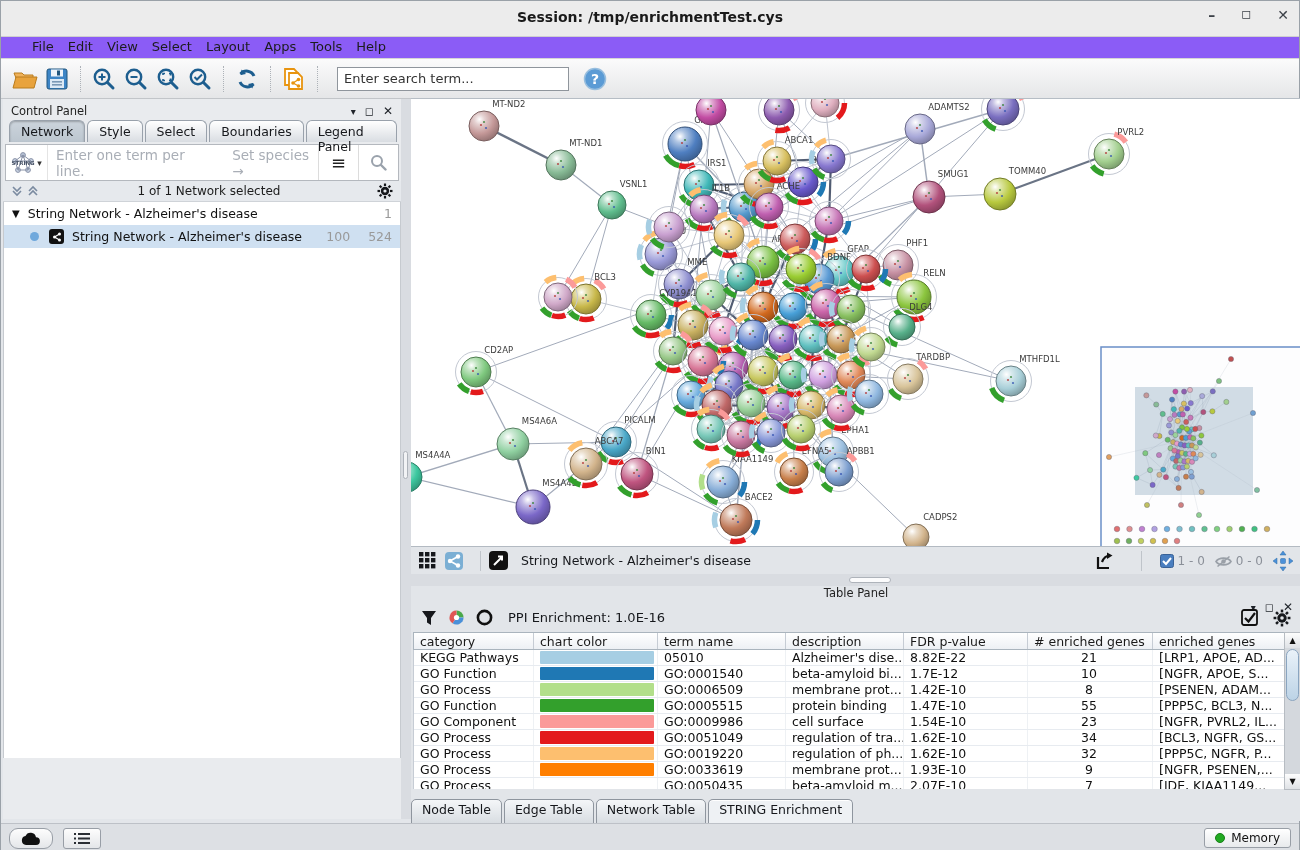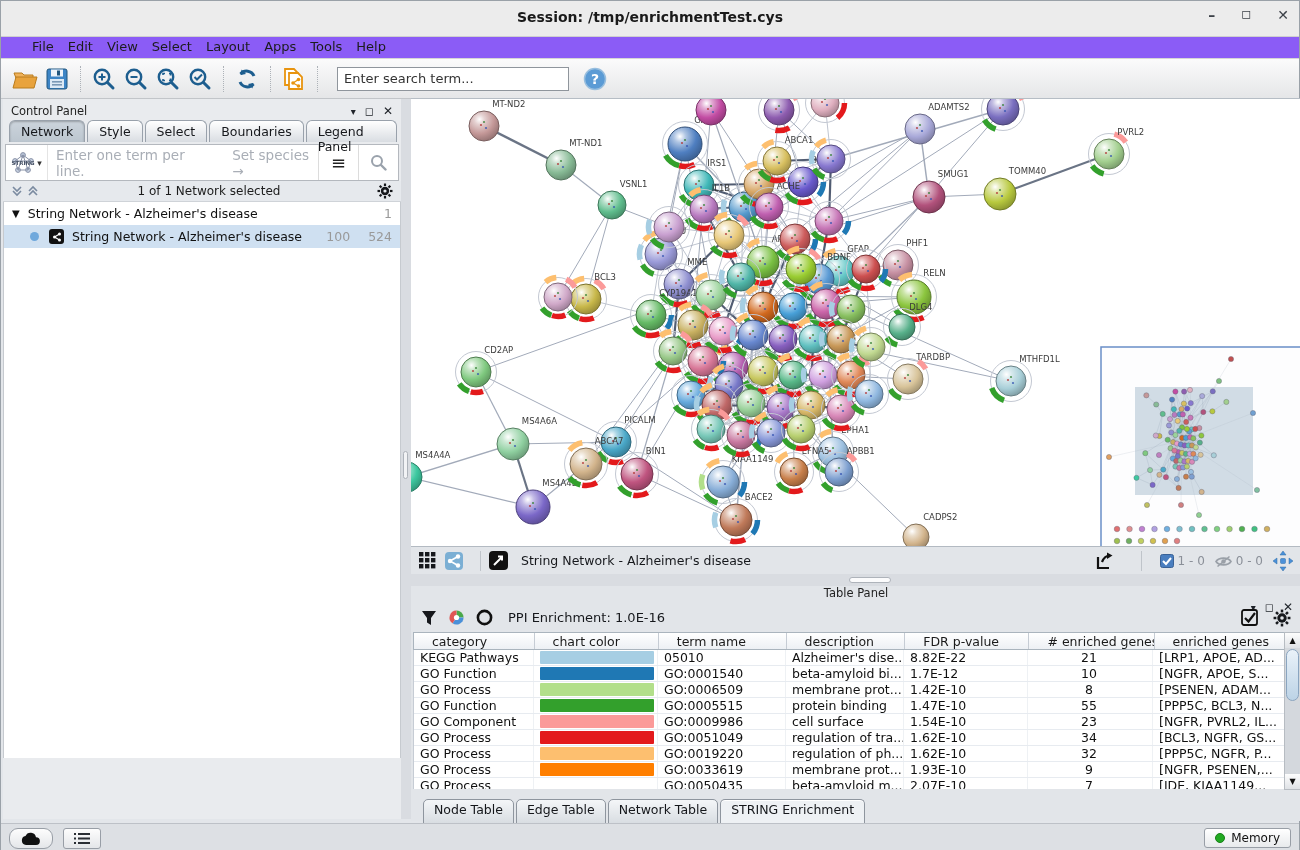--- a/index.html
+++ b/index.html
@@ -64,31 +64,31 @@
   .badge { display:flex; align-items:flex-end; gap:4px; color:#8b9099; font-size:12px; }
 
   
   .table-panel { position:absolute; left:410px; top:585px; width:890px; height:235px; background:#e2e5e9; }
   .tp-title { height:17px; display:flex; align-items:center; padding:0 8px; font-size:11.5px; color:#222;flex-direction:column; }
   .tp-toolbar { height:29px; display:flex; align-items:center; padding:0 10px; gap:11px; }
   .tp-toolbar .ppi { font-size:13px; color:#16181c; margin-left:4px; }
   .tp-right { margin-left:auto; display:flex; gap:14px; align-items:center; }
   .enrich-table { position:absolute; left:2px; top:46px; width:871px; }
   .et-header { display:flex; height:18px; background:linear-gradient(#ffffff,#edf0f4); border:1px solid #aab4bd; border-width:1px 0 1px 1px; }
-  .et-header .hc { font-size:12.5px; color:#1a1a1a; padding:1px 0 0 6px; border-right:1px solid #c6ccd4; white-space:nowrap; overflow:hidden;margin-left:12px; }
+  .et-header .hc { font-size:12.5px; color:#1a1a1a; padding:1px 0 0 6px; border-right:1px solid #c6ccd4; white-space:nowrap; overflow:hidden; }
   .et-body { height:139px; overflow:hidden; background:#fff; border-left:1px solid #c6ccd4; }
   .et-row { display:flex; height:16px; border-bottom:1px solid #e7ebf0; background:#fff; }
   .et-row .c { font-size:12.5px; color:#101010; padding:0 0 0 6px; border-right:1px solid #eef1f4; white-space:nowrap; overflow:hidden; line-height:16px; }
   .c.col0{width:120px} .c.col1{width:124px} .c.col2{width:128px} .c.col3{width:118px} .c.col4{width:124px} .c.col5{width:125px; text-align:center; padding-right:8px} .c.col6{width:130px; border-right:none}
   .hc.col0{width:120px} .hc.col1{width:124px} .hc.col2{width:128px} .hc.col3{width:118px} .hc.col4{width:124px} .hc.col5{width:125px} .hc.col6{width:130px; border-right:none}
   .color-bar { margin:1px 4px 1px 0; height:13px; width:114px; border-radius:1px; }
   .vscroll { position:absolute; right:0px; top:46px; width:17px; height:158px; background:#d4d8dd; border:1px solid #b7bcc2; }
   .vscroll .arr { position:absolute; left:0; width:15px; height:15px; background:linear-gradient(#fdfdfd,#dfe2e6); display:flex; align-items:center; justify-content:center; font-size:8px; color:#111; }
   .vscroll .thumb { position:absolute; left:1px; top:16px; width:13px; height:52px; background:linear-gradient(#eaf2f9,#bcd3e6); border:1px solid #8aa5c0; border-radius:7px; }
-  .tp-tabs { position:absolute; left:12px; top:213px; display:flex; gap:2px; height:27px; }
+  .tp-tabs { position:absolute; left:0; top:213px; display:flex; gap:2px; height:27px; }
   .tp-tab { padding:2px 10px 3px; font-size:12.5px; color:#15171b; background:linear-gradient(#f4f6f8,#d6dbe0); border:1px solid #8e959e; border-radius:5px 5px 0 0; }
   .tp-tab.selected { background:#eef1f4; border-bottom:1px solid #eef1f4; box-shadow:inset 0 1px 0 #fff; }
 
   
   .statusbar { position:absolute; left:0; top:822px; width:100%; height:28px; background:#dde0e4; border-top:1px solid #bdc1c7; }
   .sb-btn { position:absolute; top:4px; height:21px; border:1px solid #989ea6; background:linear-gradient(#fdfdfd,#e4e6e9); display:flex; align-items:center; justify-content:center; }
   .memory-btn { position:absolute; right:8px; top:4px; height:20px; border:1px solid #989ea6; border-radius:3px; background:linear-gradient(#ffffff,#e8eaec); display:flex; align-items:center; gap:6px; padding:0 10px; font-size:12px; color:#111; }
   .memory-dot { width:10px; height:10px; border-radius:50%; background:#22aa22; border:1px solid #188018; }
 
   svg text { font-family:"DejaVu Sans", sans-serif; }

